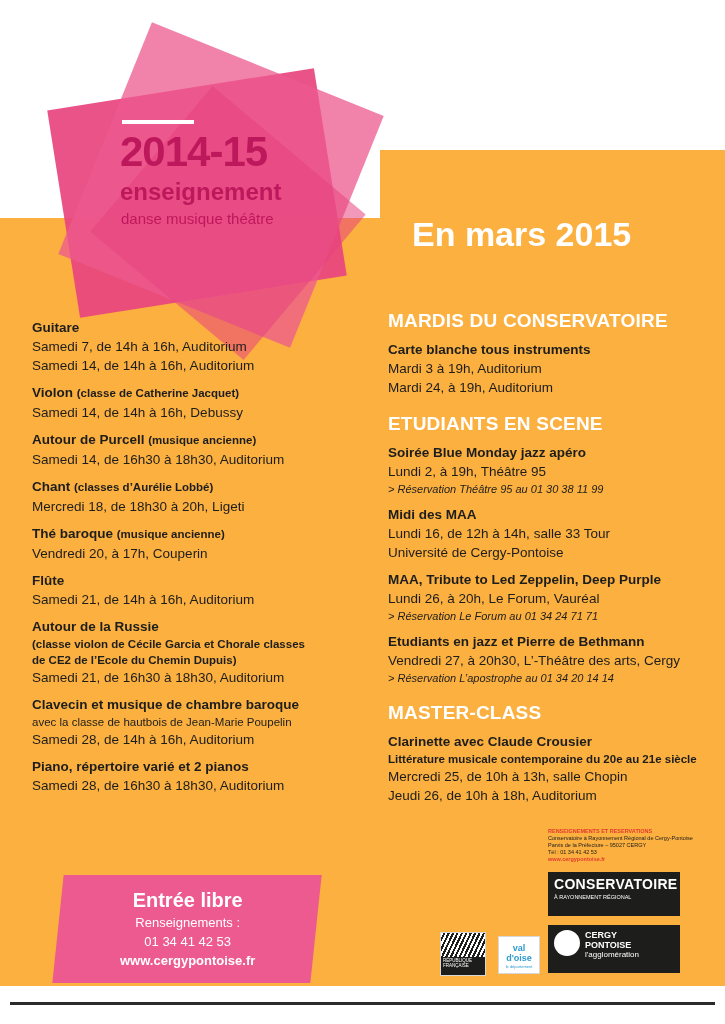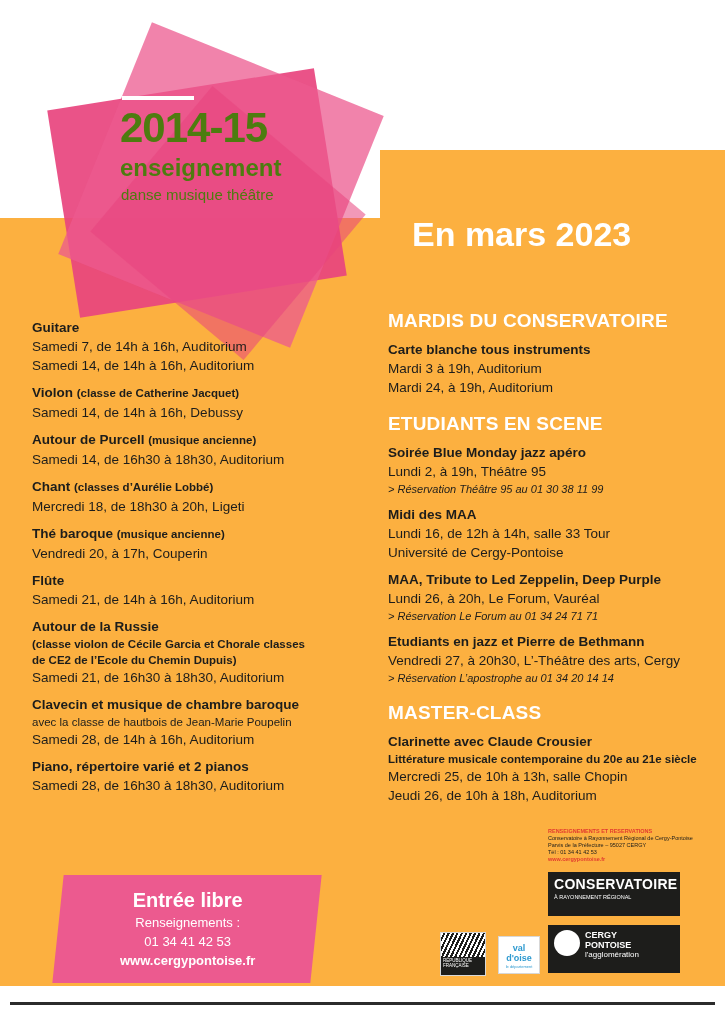--- a/index.html
+++ b/index.html
@@ -46,21 +46,21 @@
     transform:rotate(22deg);
     z-index:2;
   }
   .pink-c{
     position:absolute;left:128px;top:128px;width:200px;height:190px;
     background:#e8447e;opacity:.55;
     transform:rotate(40deg);
     z-index:2;
   }
   .logo{
-    position:absolute;left:104px;top:96px;width:230px;z-index:4;color:#4d7c0f;
+    position:absolute;left:104px;top:120px;width:230px;z-index:4;color:#be185d;
   }
   .logo .bar{width:72px;height:4px;background:#ffffff;margin:0 0 6px 18px;}
   .logo .year{
     font-size:42px;font-weight:bold;letter-spacing:-1px;line-height:44px;margin-left:16px;
   }
   .logo .ens{
     font-size:24px;font-weight:bold;line-height:32px;margin-left:16px;margin-top:2px;
   }
   .logo .sub{
     font-size:15px;line-height:18px;margin-left:17px;margin-top:2px;
@@ -144,21 +144,21 @@
   <div class="pink-b"></div>
   <div class="pink-c"></div>
 
   <div class="logo">
     <div class="bar"></div>
     <div class="year">2014-15</div>
     <div class="ens">enseignement</div>
     <div class="sub">danse musique théâtre</div>
   </div>
 
-  <div class="maintitle">En mars 2023</div>
+  <div class="maintitle">En mars 2015</div>
 
   <div class="colL">
 
     <div class="evt">
       <div class="ttl"><span>Guitare</span></div>
       <div class="line">Samedi 7, de 14h à 16h, Auditorium</div>
       <div class="line">Samedi 14, de 14h à 16h, Auditorium</div>
     </div>
 
     <div class="evt">

